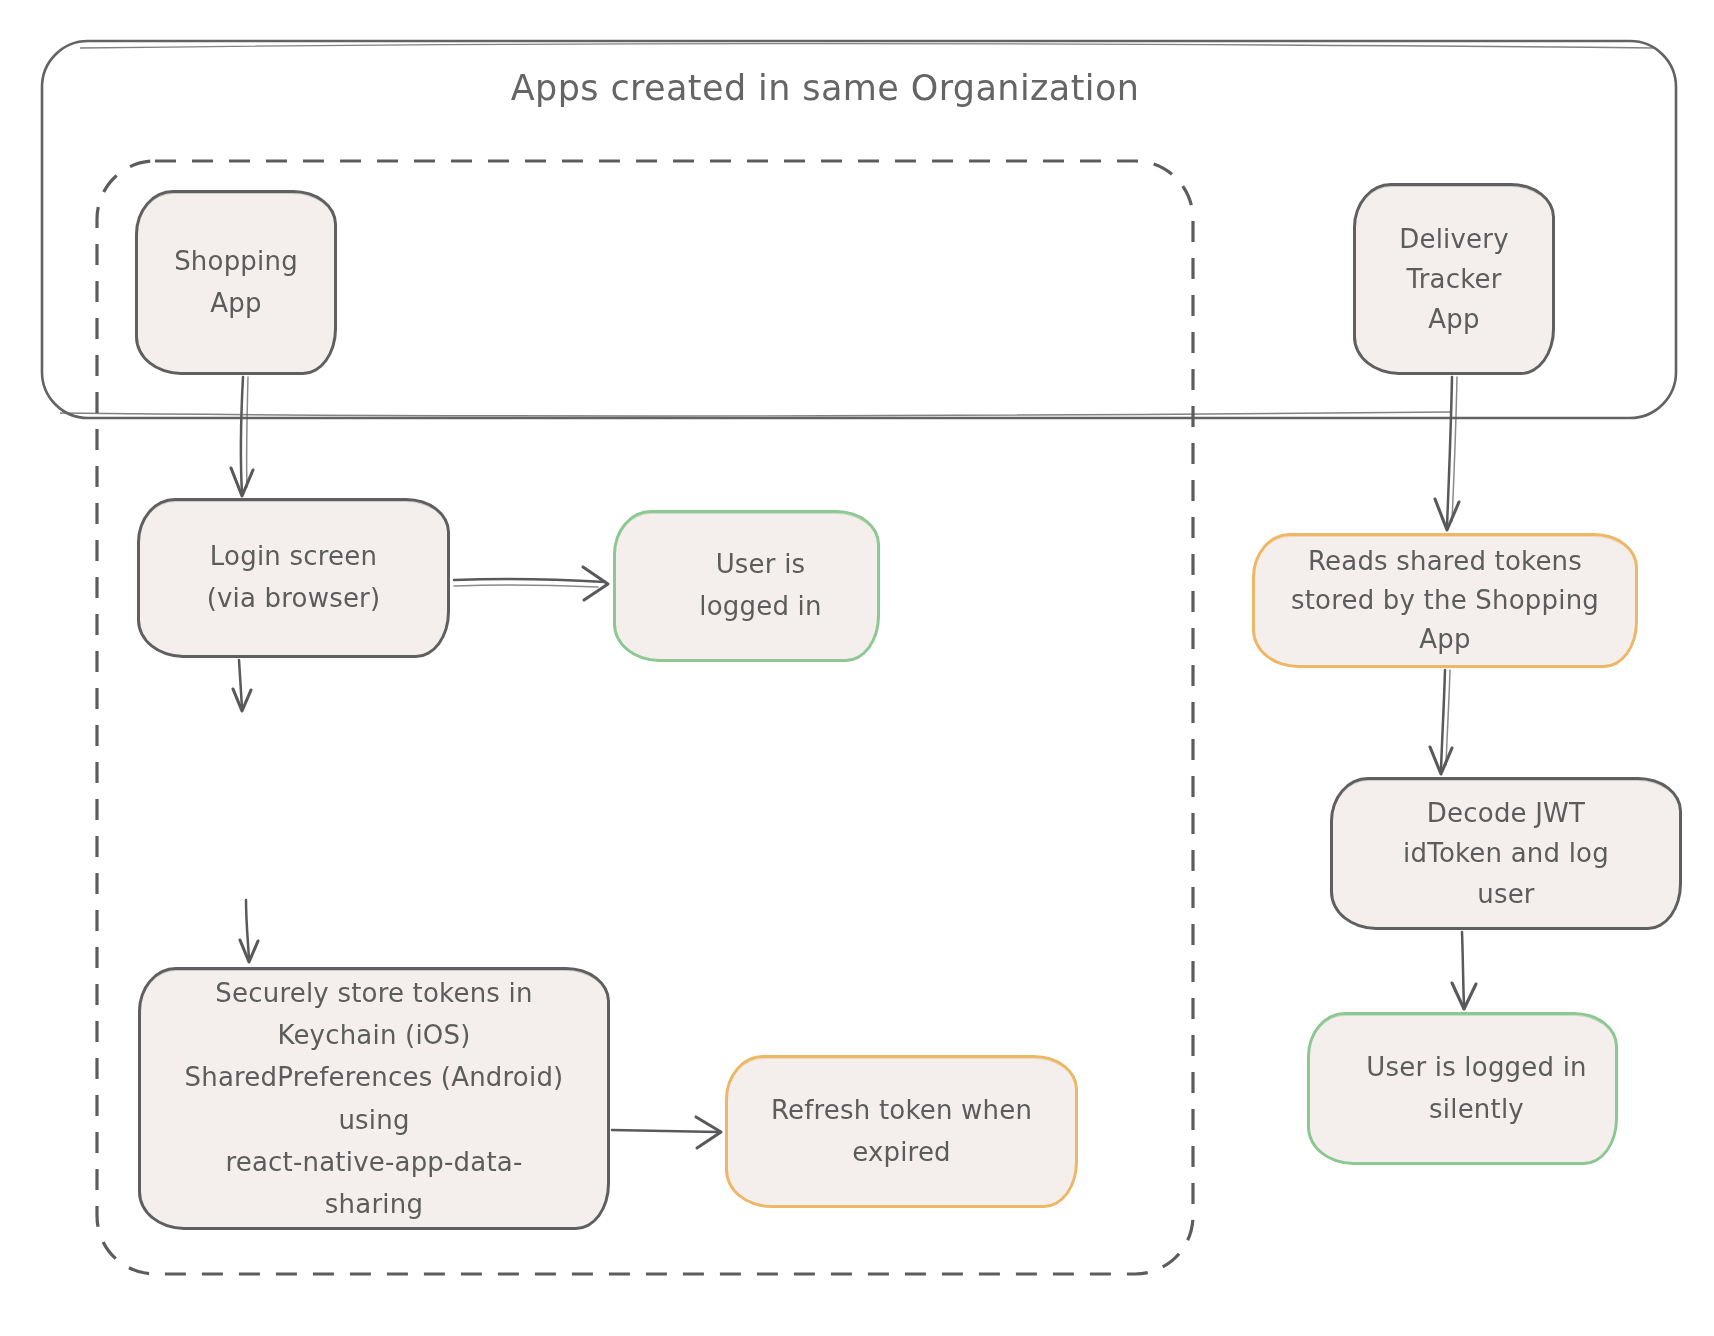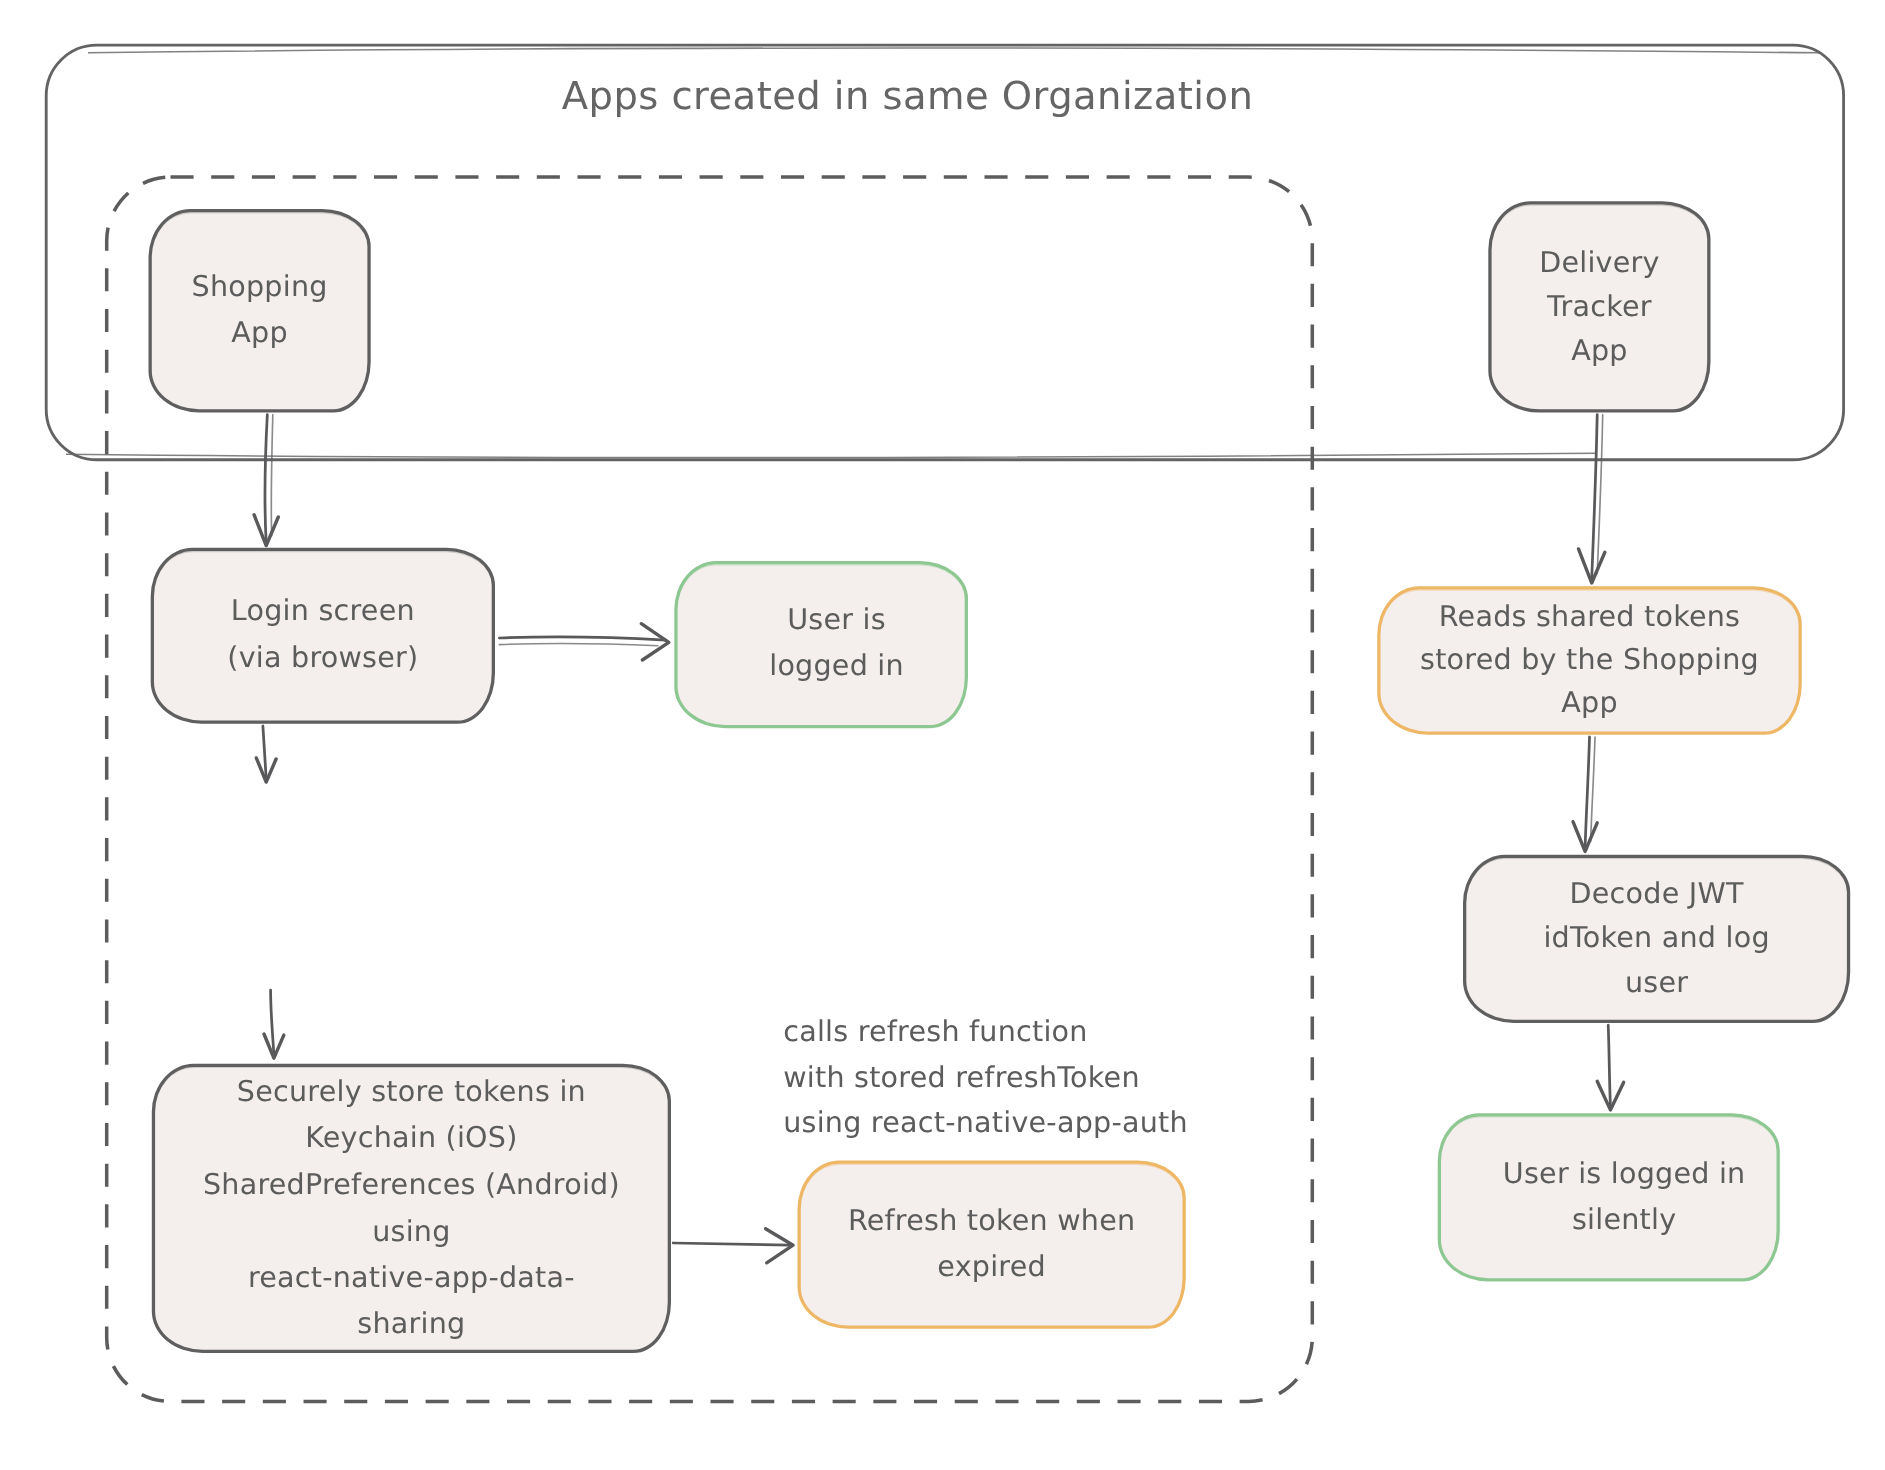--- a/index.html
+++ b/index.html
@@ -117,23 +117,20 @@
 logged in</div>
 
 
   <div class="node" style="left:138px;top:967px;width:472px;height:263px;line-height:1.62;">Securely store tokens in
 Keychain (iOS)
 SharedPreferences (Android)
 using
 react-native-app-data-
 sharing</div>
 
-  <div class="edge-label" style="left:712px;top:918px;line-height:1.6;">calls refresh function
-with stored refreshToken
-using react-native-app-auth</div>
 
   <div class="node orange" style="left:725px;top:1055px;width:353px;height:153px;">Refresh token when
 expired</div>
 
   <div class="node orange" style="left:1252px;top:533px;width:386px;height:135px;line-height:1.5;">Reads shared tokens
 stored by the Shopping
 App</div>
 
   <div class="node" style="left:1288px;top:777px;width:352px;height:153px;line-height:1.55;margin-left:42px;">Decode JWT
 idToken and log

